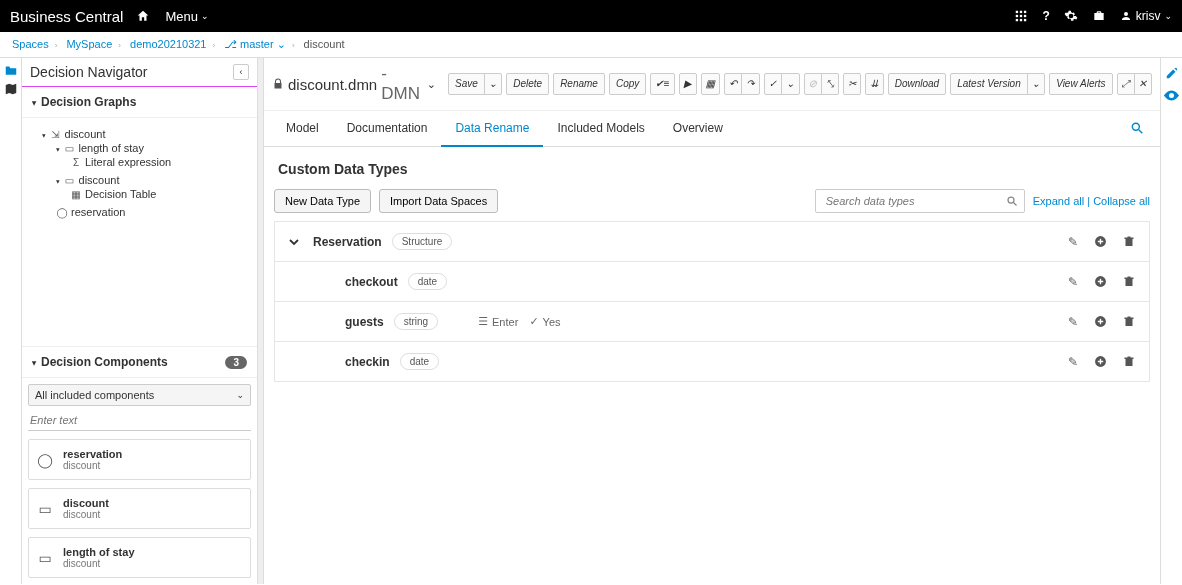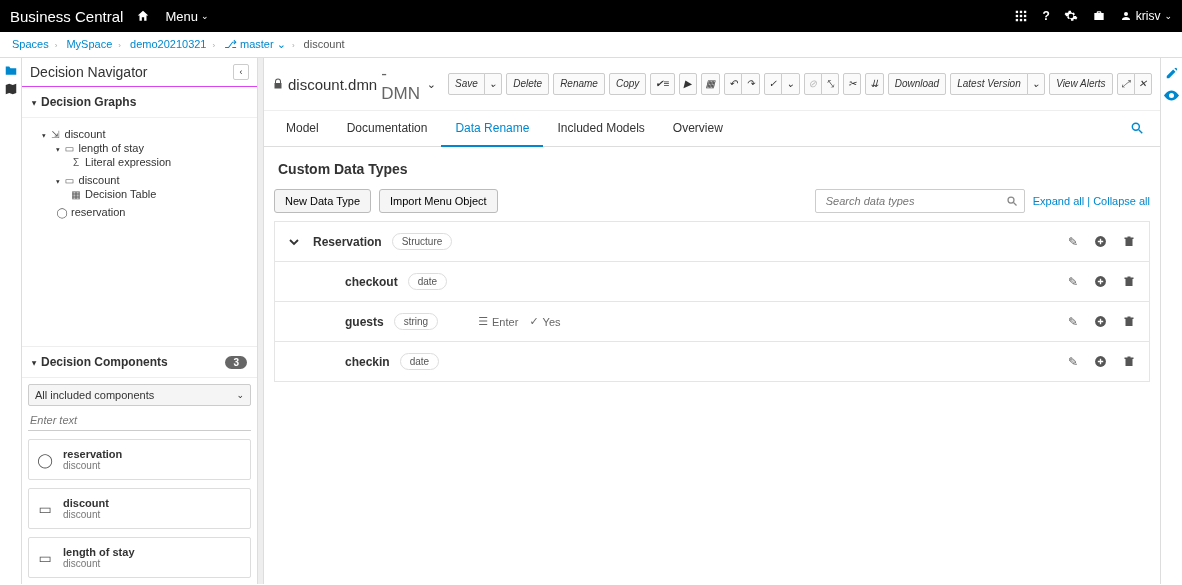--- a/index.html
+++ b/index.html
@@ -276,21 +276,21 @@
             <circle cx="10" cy="10" r="6"></circle>
             <line x1="15" y1="15" x2="21" y2="21"></line>
           </svg>
         </div>
     </div>
 
     <div class="content">
       <h3>Custom Data Types</h3>
       <div class="actions-row">
         <button class="btn">New Data Type</button>
-        <button class="btn">Import Menu Object</button>
+        <button class="btn">Import Data Spaces</button>
         <div class="spacer"></div>
         <div class="search-box">
           <input placeholder="Search data types" style="">
           <span>
               <svg width="12" height="12" viewBox="0 0 24 24" fill="none" stroke="#888" stroke-width="2.5">
                 <circle cx="10" cy="10" r="6"></circle>
                 <line x1="15" y1="15" x2="21" y2="21"></line>
               </svg>
             </span>
         </div>

